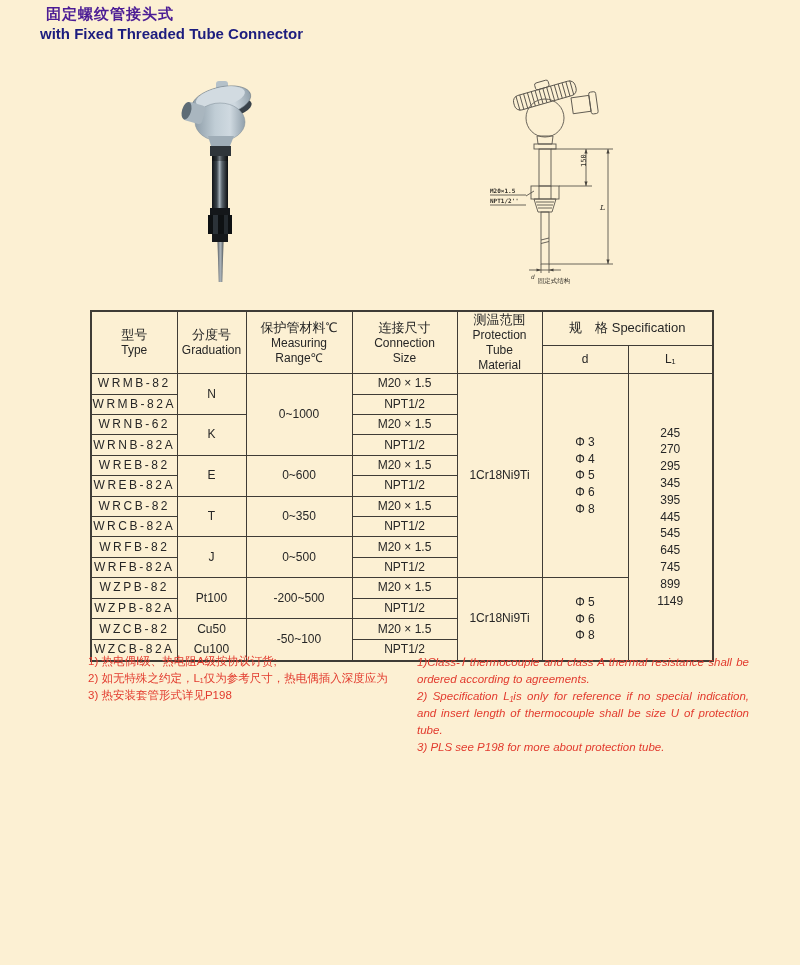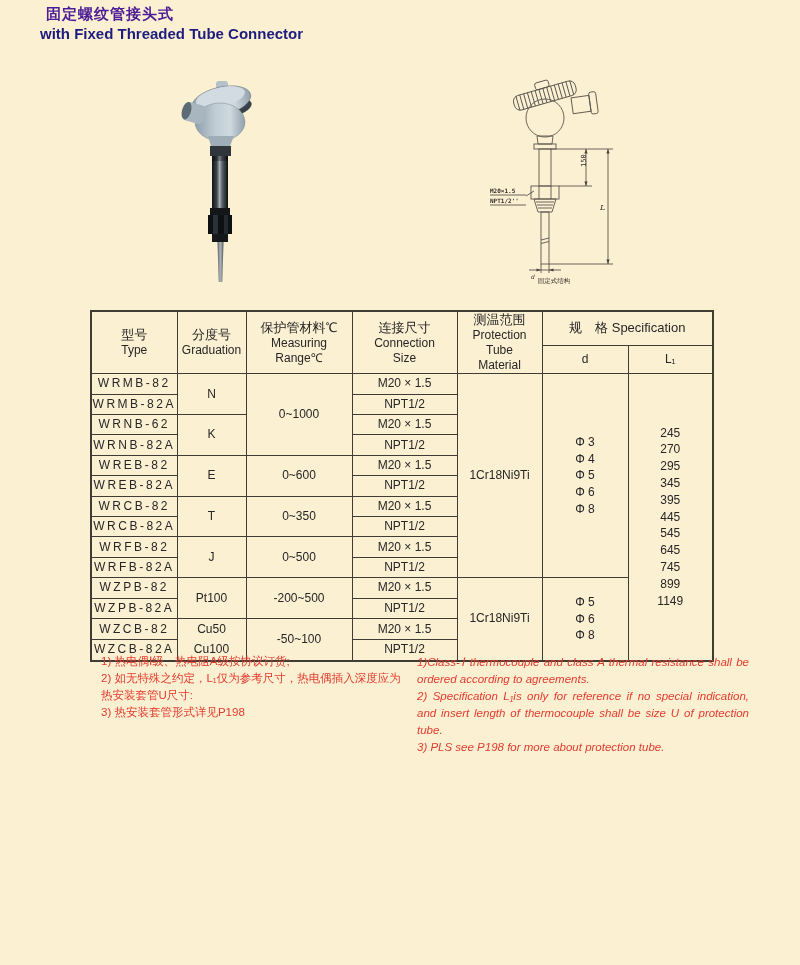--- a/index.html
+++ b/index.html
@@ -29,21 +29,21 @@
   tr.hr2 td{height:23px;}
   td.hcell .zh{font-size:13px;}
   td.hcell .en{font-size:12px;}
   thead td{border-bottom:2px solid #3f3c36;}
   tbody tr{height:20.4px;}
   td.type{letter-spacing:2.5px;font-size:12px;}
   td.nb{border-bottom-style:hidden;margin-left:24px;}
   .vlist{display:flex;flex-direction:column;justify-content:center;}
   .vlist div{line-height:16.8px;font-size:12px;}
   .cu div{line-height:20.4px;}
-  .notes-zh{position:absolute;left:101px;top:653px;width:320px;color:#e23b2e;font-size:11.5px;line-height:17px;}
+  .notes-zh{position:absolute;left:88px;top:653px;width:320px;color:#e23b2e;font-size:11.5px;line-height:17px;}
   .notes-en{position:absolute;left:417px;top:654px;width:332px;color:#e23b2e;font-size:11.5px;line-height:17px;text-align:justify;font-style:italic;}
   .notes-zh div,.notes-en div{margin:0;}
   svg text{stroke:none;}
 </style>
 </head>
 <body>
 
 <div class="title-zh">固定螺纹管接头式</div>
 <div class="title-en">with Fixed Threaded Tube Connector</div>
 
@@ -299,20 +299,19 @@
     <tr>
       <td class="type">WZCB-82A</td>
       <td>NPT1/2</td>
     </tr>
   </tbody>
 </table>
 
 <div class="notes-zh">
   <div>1) 热电偶Ⅰ级、热电阻A级按协议订货;</div>
   <div>2) 如无特殊之约定，L₁仅为参考尺寸，热电偶插入深度应为</div>
-  <div>热安装套管U尺寸:</div>
   <div>3) 热安装套管形式详见P198</div>
 </div>
 <div class="notes-en">
   <div>1)Class-Ⅰ thermocouple and class A thermal resistance shall be ordered according to agreements.</div>
   <div>2) Specification L₁is only for reference if no special indication, and insert length of  thermocouple shall be size U of protection tube.</div>
   <div>3) PLS see P198 for more about protection tube.</div>
 </div>
 
 </body></html>

